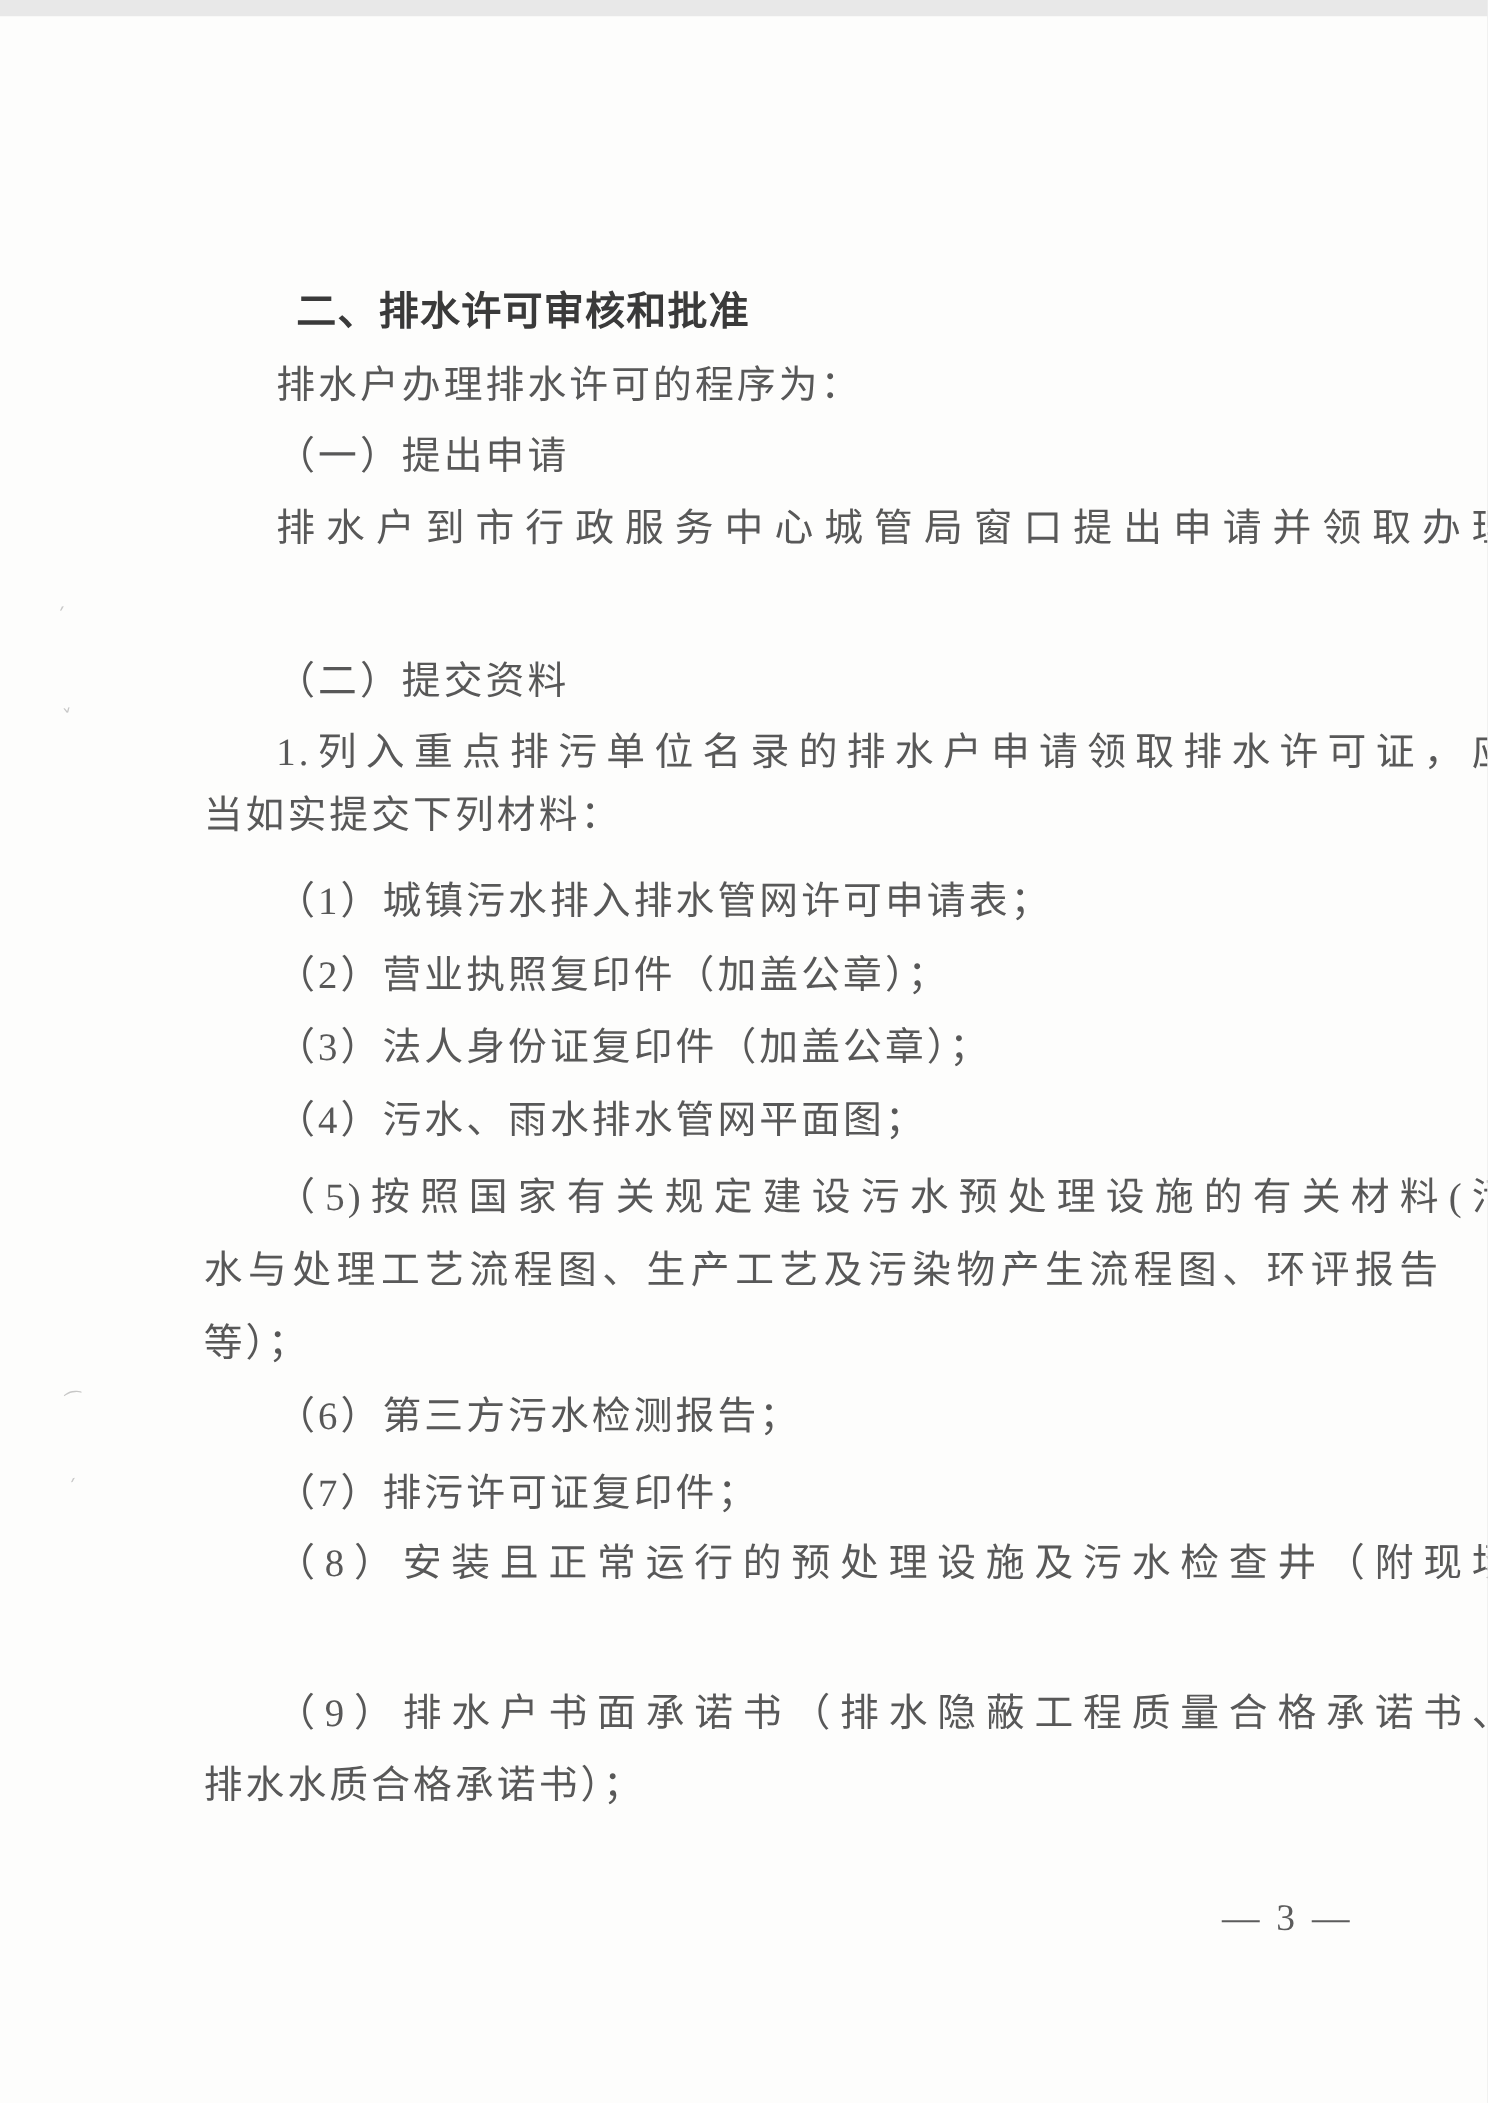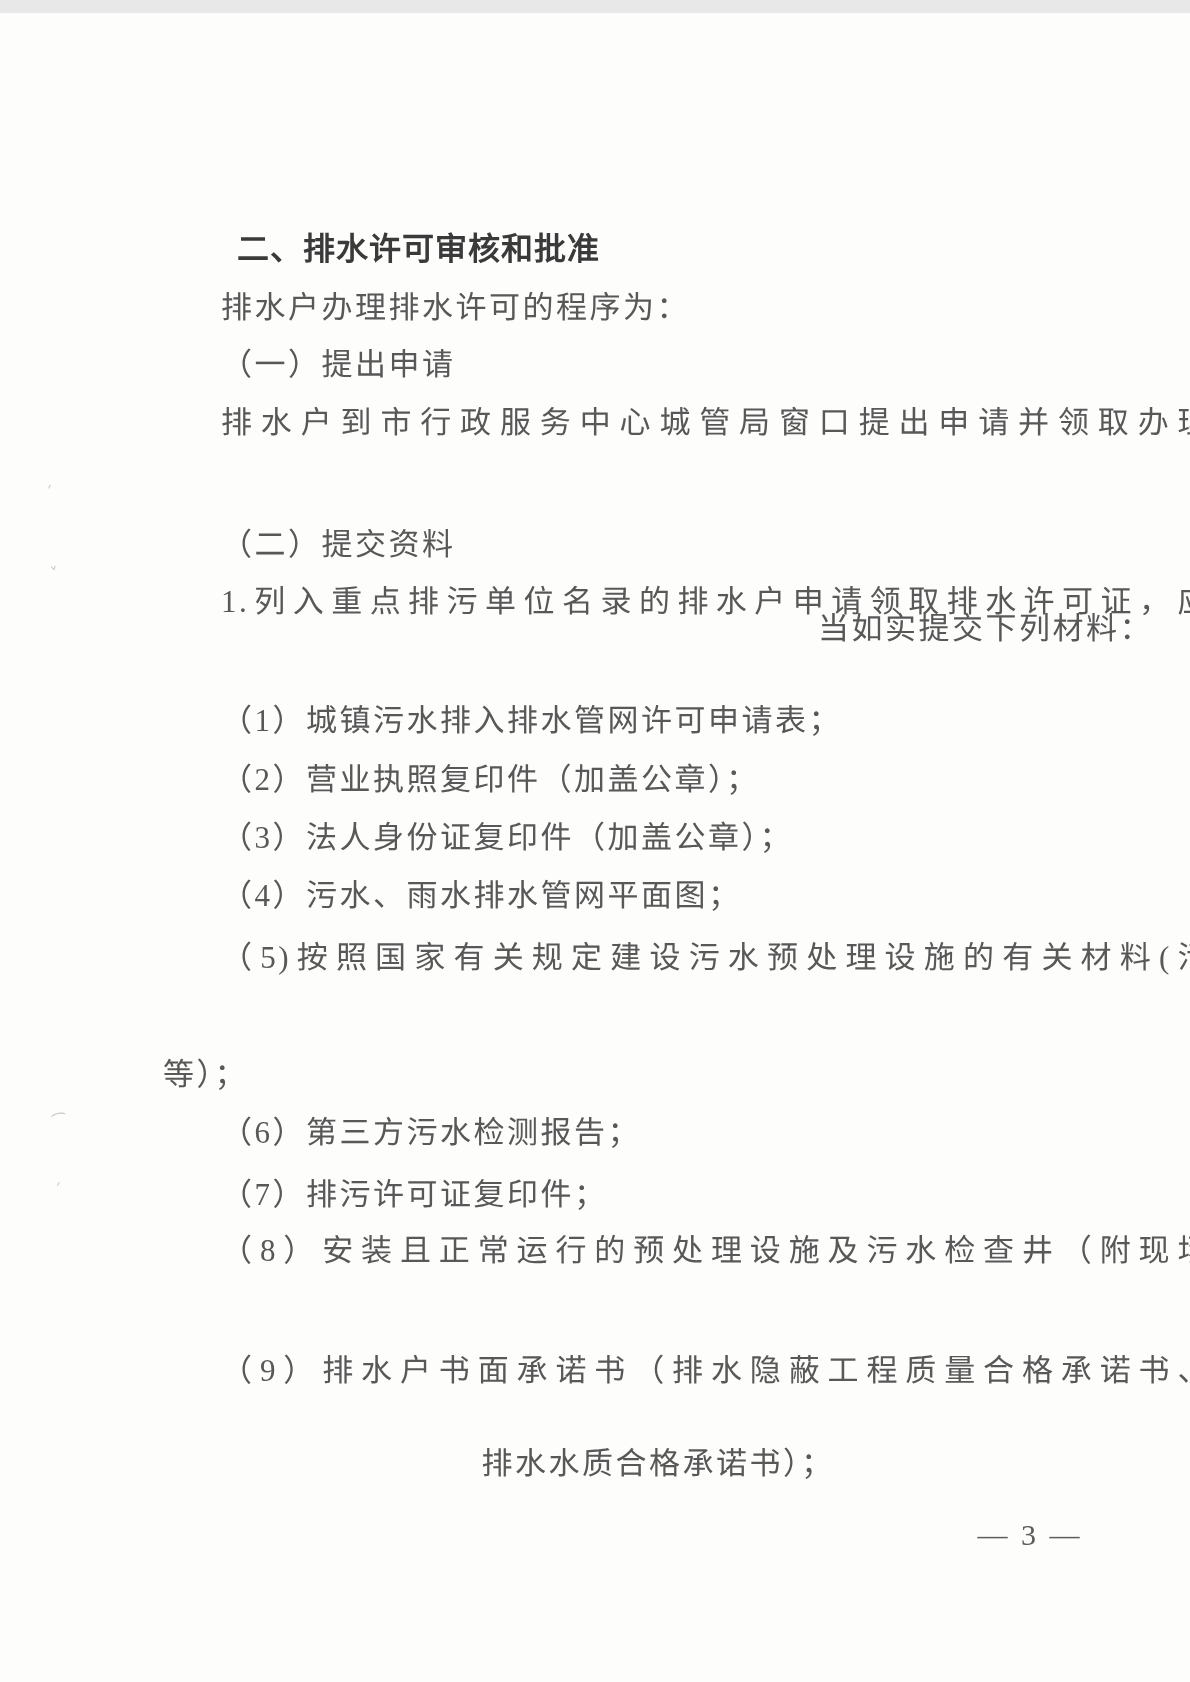--- a/index.html
+++ b/index.html
@@ -50,34 +50,34 @@
     -moz-text-align-last: justify;
   }
   
   .l1  { top: 213px; }
   .l2  { top: 272px; }
   .l3  { top: 329px; }
   .l4  { top: 387px; }
   .l5  { top: 446px; }
   .l6  { top: 509px; }
   .l7  { top: 566px; }
-  .l8  { top: 593px; text-align: right; }
+  .l8  { top: 616px; }
   .l9  { top: 685px; }
   .l10 { top: 744px; }
   .l11 { top: 802px; }
   .l12 { top: 860px; }
   .l13 { top: 922px; }
   .l14 { top: 980px; }
   .l15 { top: 1039px; }
   .l16 { top: 1097px; }
   .l17 { top: 1159px; }
   .l18 { top: 1215px; }
   .l19 { top: 1275px; }
   .l20 { top: 1335px; }
-  .l21 { top: 1428px; text-align: center; }
+  .l21 { top: 1392px; }
 
   .page-number {
     position: absolute;
     left: 960px;
     top: 1505px;
     width: 140px;
     font-size: 30px;
     letter-spacing: 3px;
     color: #5c5c5c;
     text-align: center;
@@ -108,20 +108,21 @@
     <div class="line indent l3">（一）提出申请</div>
     <div class="line indent fill l4">排水户到市行政服务中心城管局窗口提出申请并领取办理</div>
     <div class="line indent l6">（二）提交资料</div>
     <div class="line indent fill l7">1.列入重点排污单位名录的排水户申请领取排水许可证，应</div>
     <div class="line l8">当如实提交下列材料：</div>
     <div class="line indent l9">（1）城镇污水排入排水管网许可申请表；</div>
     <div class="line indent l10">（2）营业执照复印件（加盖公章）；</div>
     <div class="line indent l11">（3）法人身份证复印件（加盖公章）；</div>
     <div class="line indent l12">（4）污水、雨水排水管网平面图；</div>
     <div class="line indent fill l13">（5)按照国家有关规定建设污水预处理设施的有关材料(污</div>
+    <div class="line fill l14">水与处理工艺流程图、生产工艺及污染物产生流程图、环评报告</div>
     <div class="line l15">等）；</div>
     <div class="line indent l16">（6）第三方污水检测报告；</div>
     <div class="line indent l17">（7）排污许可证复印件；</div>
     <div class="line indent fill l18">（8）安装且正常运行的预处理设施及污水检查井（附现场</div>
     <div class="line indent fill l20">（9）排水户书面承诺书（排水隐蔽工程质量合格承诺书、</div>
     <div class="line l21">排水水质合格承诺书）；</div>
   </div>
 
   <div class="page-number">— 3 —</div>
 

